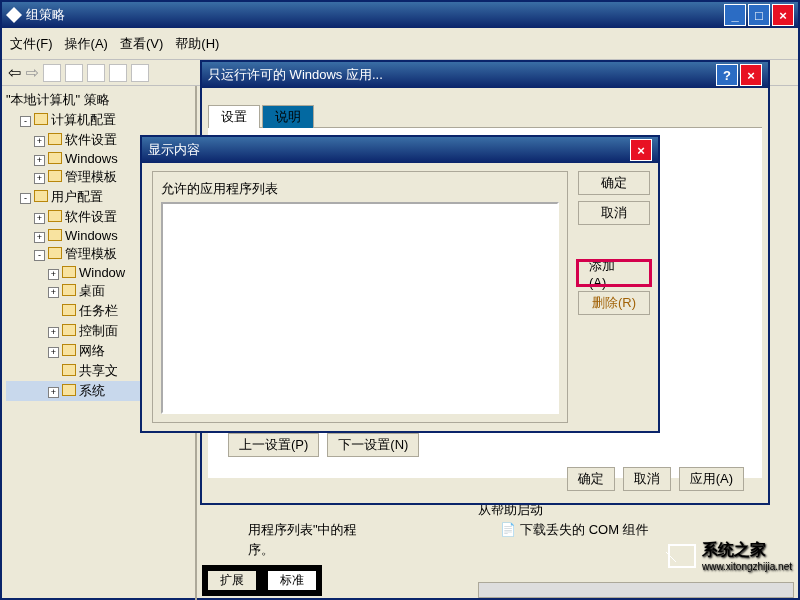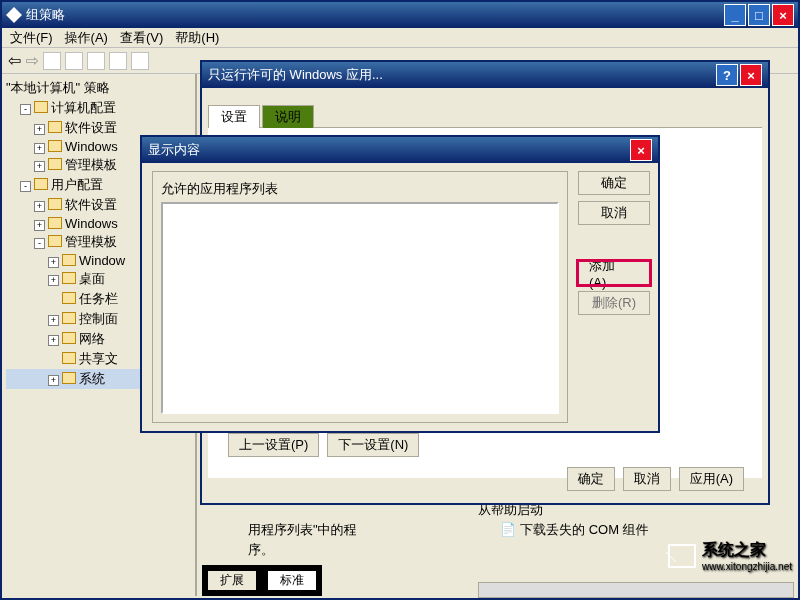--- a/index.html
+++ b/index.html
@@ -5,21 +5,21 @@
   * { box-sizing: border-box; font-family: "Microsoft YaHei", "SimSun", sans-serif; font-size: 13px; }
   body { margin:0; width:800px; height:600px; background:#ece9d8; overflow:hidden; position:relative; }
 
   
   .main-window { position:absolute; top:0; left:0; width:100%; height:100%; border:2px solid #0a246a; background:#ece9d8; }
   .titlebar { height:26px; background:linear-gradient(to bottom,#3a6ea5,#0a246a); color:#fff; display:flex; align-items:center; padding:0 4px; }
   .titlebar .titlebar-icon { width:16px; height:16px; margin-right:4px; display:inline-block; background:#fff; clip-path:polygon(50% 0,100% 50%,50% 100%,0 50%); }
   .title-spacer { flex:1; }
   .caption-btn { width:22px; height:22px; margin-left:2px; border:1px solid #fff; color:#fff; background:#e81123; display:flex; align-items:center; justify-content:center; font-weight:bold; }
   .caption-btn.min, .caption-btn.max { background:#2b6cc4; }
-  .menubar { height:20px; display:flex; align-items:center; gap:12px; padding:2px 8px; background:#ece9d8; border-bottom:1px solid #c0c0c0; }
+  .menubar { height:32px; display:flex; align-items:center; gap:12px; padding:2px 8px; background:#ece9d8; border-bottom:1px solid #c0c0c0; }
   .toolbar { height:26px; display:flex; align-items:center; gap:4px; padding:2px 6px; background:#ece9d8; border-bottom:1px solid #c0c0c0; }
   .tool-ic { width:18px; height:18px; border:1px solid #c0c0c0; background:#fff; }
   .content-area { position:relative; display:flex; height:calc(100% - 74px); }
   .tree { width:195px; border-right:2px solid #aca899; padding:4px; overflow:hidden; }
   .node { white-space:nowrap; padding:1px 0; }
   .box { display:inline-block; width:11px; height:11px; border:1px solid #808080; font-size:9px; line-height:9px; text-align:center; margin-right:3px; background:#fff; }
   .ficon { display:inline-block; width:14px; height:12px; background:#f8e3a0; border:1px solid #b8860b; margin-right:3px; vertical-align:-1px; }
   .lvl1 { padding-left:0; }
   .lvl2 { padding-left:14px; }
   .lvl3 { padding-left:28px; }
@@ -29,37 +29,37 @@
 
   
   .dialog { position:absolute; border:2px solid #0a246a; background:#ece9d8; }
   .d-title { height:26px; background:linear-gradient(to bottom,#3a6ea5,#0a246a); color:#fff; display:flex; align-items:center; padding:0 6px; }
   .d-close { width:22px; height:22px; background:#e81123; color:#fff; border:1px solid #fff; display:flex; align-items:center; justify-content:center; font-weight:bold; }
   .d-help { width:22px; height:22px; background:#2b6cc4; color:#fff; border:1px solid #fff; display:flex; align-items:center; justify-content:center; font-weight:bold; margin-right:2px; }
 
   
   .props { left:200px; top:60px; width:570px; height:445px; }
   .tabs { display:flex; border-bottom:1px solid #aca899; margin:4px 6px 0 6px; padding-top:12px; }
-  .tab { padding:2px 12px; border:1px solid #aca899; border-bottom:none; margin-right:2px; background:#4d7c0f; position:relative; top:1px; }
+  .tab { padding:2px 12px; border:1px solid #aca899; border-bottom:none; margin-right:2px; background:#0369a1; position:relative; top:1px; }
   .tab.active { background:#fff; }
   .props-body { background:#fff; margin:0 6px 6px 6px; height:350px; }
   .props-buttons { display:flex; gap:8px; padding:6px 12px; justify-content:center; }
   .props-buttons.bottom { justify-content:flex-end; }
 
   
   .showc { left:140px; top:135px; width:520px; height:298px; }
   .showc-body { display:flex; padding:8px; height:calc(100% - 26px); }
   .list-group { flex:1; border:1px solid #aca899; background:#ece9d8; padding:8px; display:flex; flex-direction:column; }
   .list-label { margin-bottom:4px; }
   .listbox { flex:1; border:2px inset #fff; background:#fff; }
   .side-btns { width:80px; display:flex; flex-direction:column; gap:6px; padding-left:8px; }
   .side-btns .gap { height:24px; }
 
   .wbtn { height:24px; border:1px solid #aca899; background:#ece9d8; display:flex; align-items:center; justify-content:center; padding:0 10px; }
-  .wbtn.disabled { color:#737373; }
+  .wbtn.disabled { color:#a16207; }
   .highlight { outline:3px solid #d4004c; outline-offset:-1px; }
 
   .right-pane { flex:1; position:relative; }
   .bottom-tabs { position:absolute; bottom:2px; left:200px; display:flex; }
   .bottom-tabs .bt { border:6px solid #000000; padding:1px 12px; font-size:12px; background:#ece9d8; }
   .bottom-tabs .bt.active { background:#fff; }
   .right-text { position:absolute; left:476px; top:420px; width:300px; font-size:13px; line-height:1.5; }
   .right-text2 { position:absolute; left:246px; top:518px; width:480px; font-size:13px; line-height:1.5; }
   .watermark { position:absolute; right:6px; bottom:26px; color:#000000; font-size:14px; text-shadow:1px 1px 2px #000; display:flex; align-items:center; gap:6px; }
   .wlogo { width:28px; height:24px; border:2px solid #fff; position:relative; }

